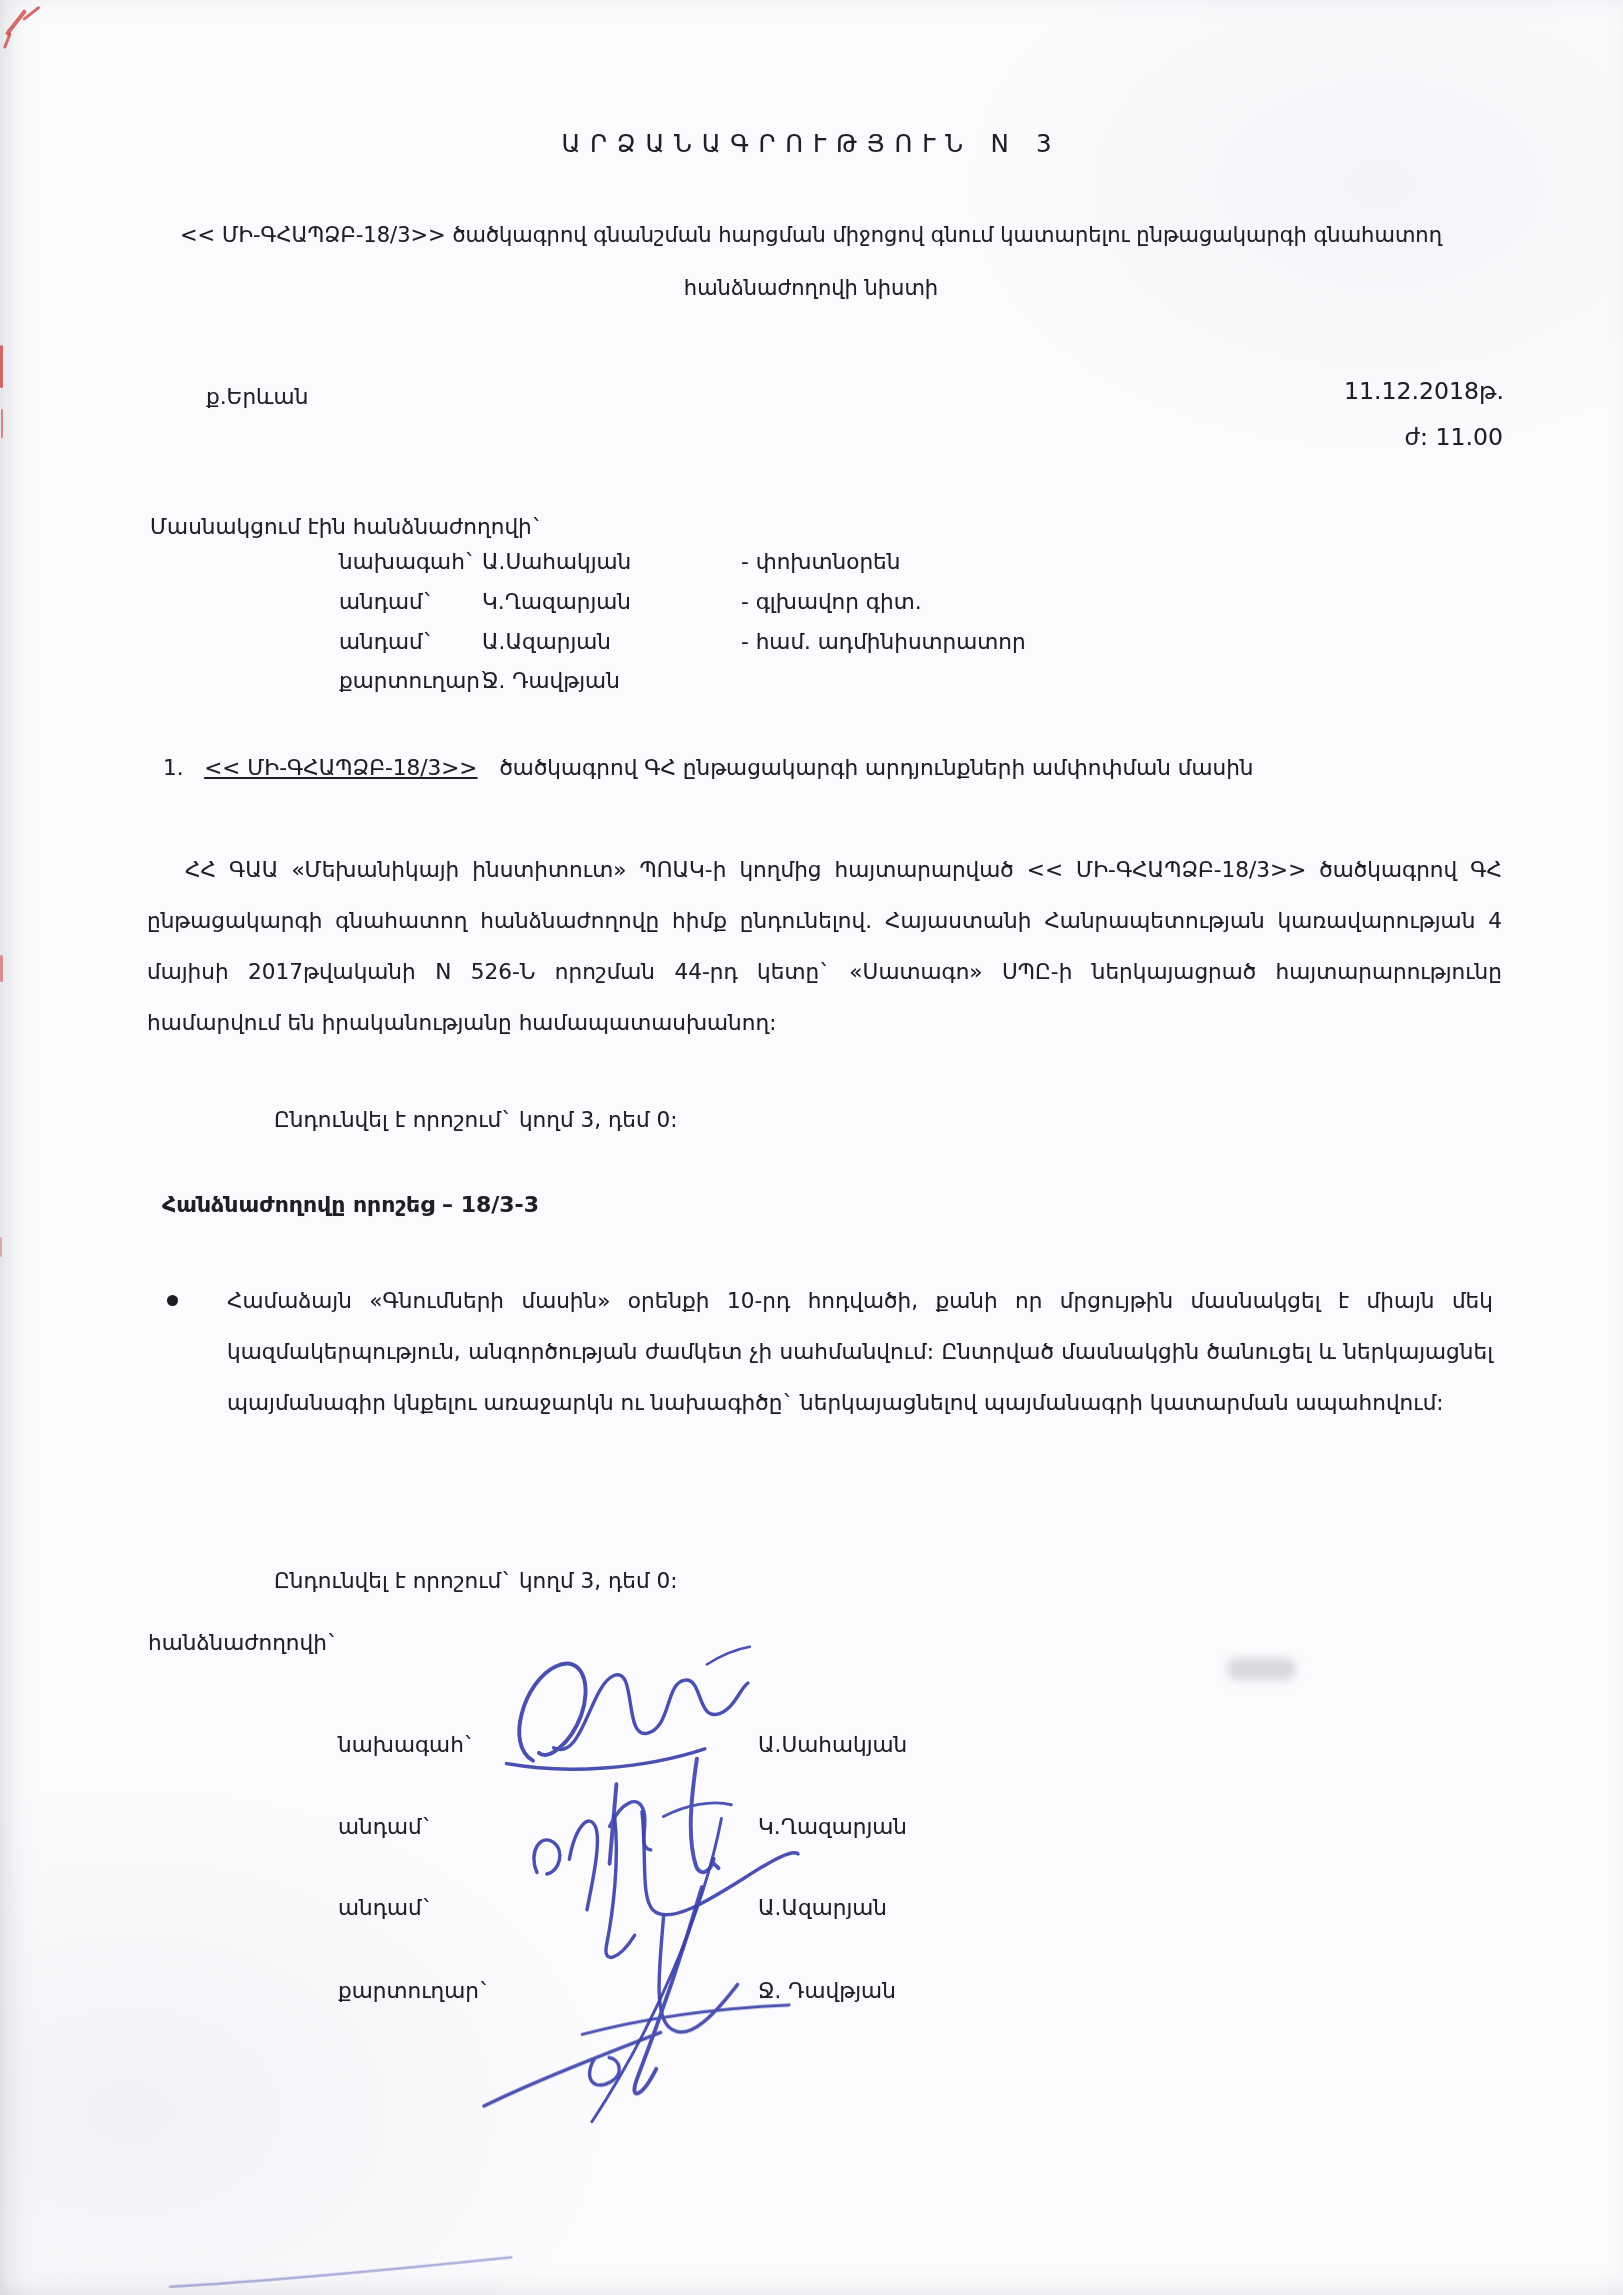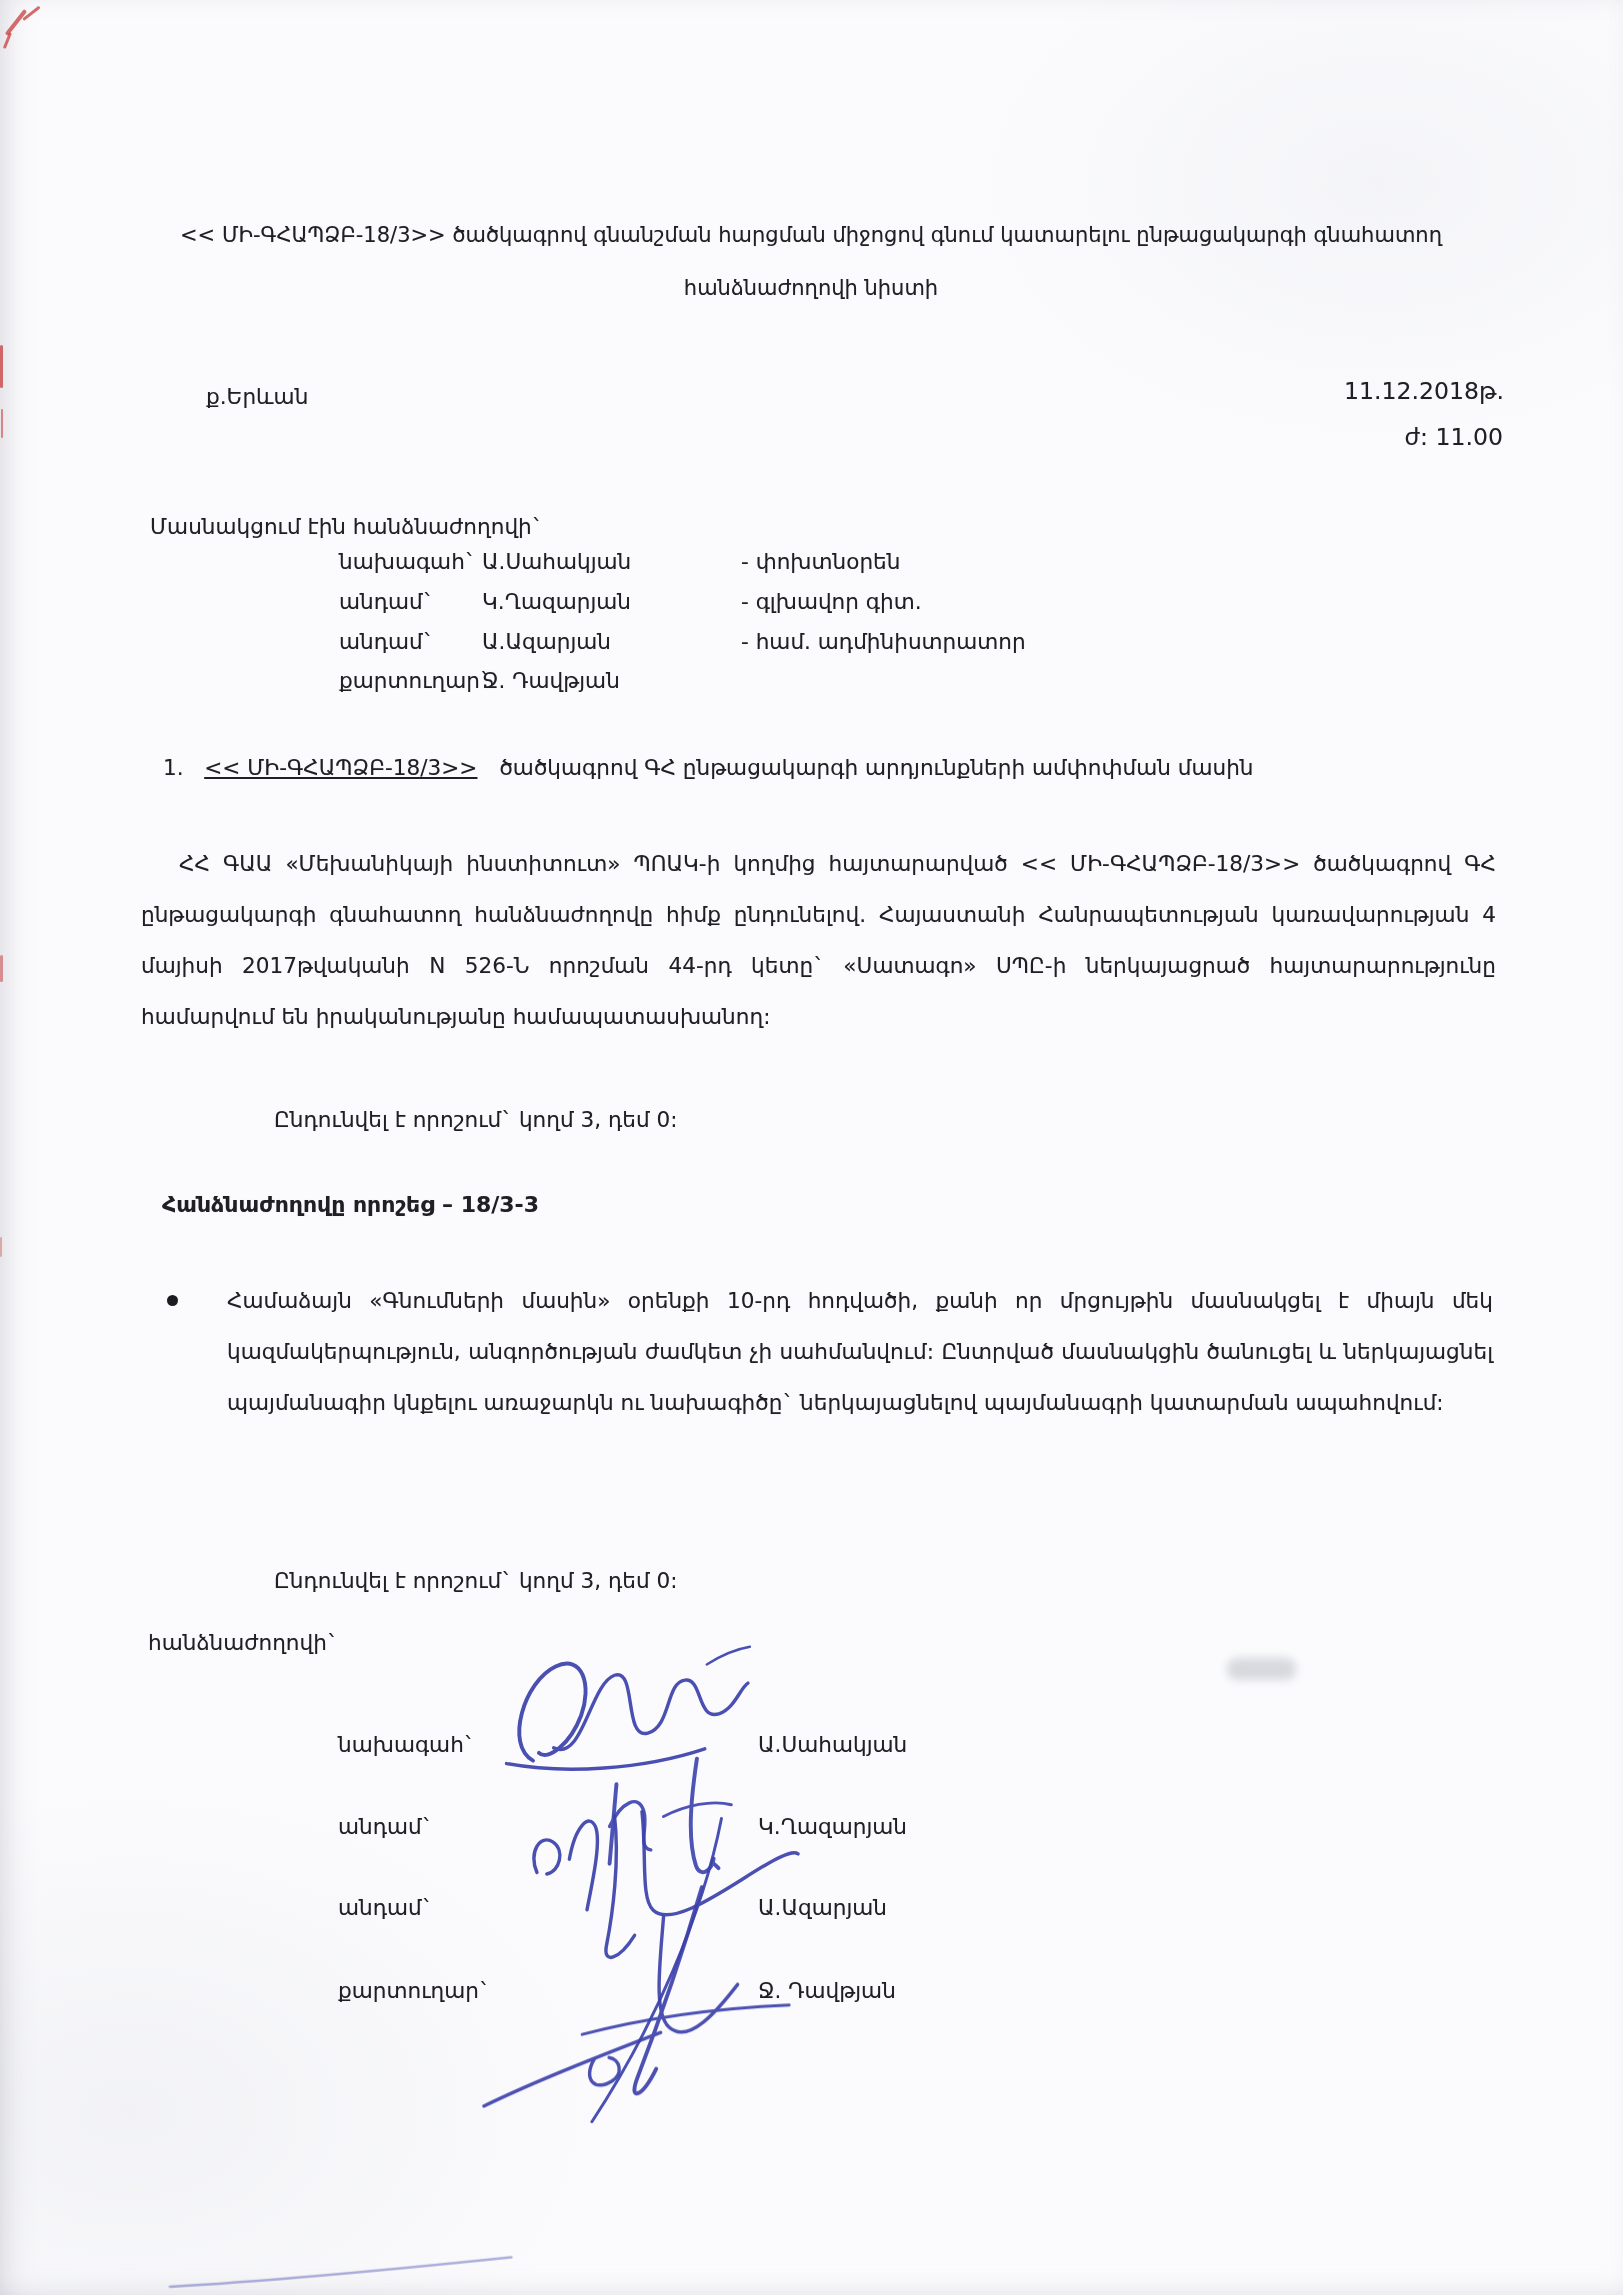--- a/index.html
+++ b/index.html
@@ -30,21 +30,21 @@
   .date{right:119px;top:377px;font-size:23.6px;text-align:right;}
   .time{right:120px;top:423px;font-size:23.6px;text-align:center;}
   .att-intro{left:150px;top:514px;font-size:21.6px;}
   .member-row{left:339px;font-size:21.6px;display:flex;white-space:nowrap;}
   .member-row .role{display:inline-block;width:143px;}
   .member-row .mname{display:inline-block;width:259px;}
   .m1{top:549px;} .m2{top:589px;} .m3{top:629px;} .m4{top:668px;}
   .agenda{left:163px;top:755px;font-size:21.6px;white-space:nowrap;}
   .agenda .agenda-num{margin-right:20.6px;}
   .agenda .agenda-code{margin-right:22px;text-decoration:underline;}
-  .para{margin:2px;width:1355px;font-size:21.6px;line-height:51px;text-align:justify;}
+  .para{margin:8px;width:1355px;font-size:21.6px;line-height:51px;text-align:justify;}
   .p1{left:139px;top:836px;text-indent:38px;}
   .p2{left:139px;top:1001px;text-indent:89px;}
   .decision{font-size:21.6px;white-space:nowrap;}
   .d1{left:274px;top:1107px;}
   .d2{left:274px;top:1568px;}
   .res-heading{left:162px;top:1192px;font-size:22px;font-weight:bold;white-space:nowrap;}
   ul.bullets{left:162px;top:1275px;width:1331px;margin:0;padding:0;list-style:none;}
   ul.bullets li{
     position:relative;padding-left:65px;font-size:21.6px;line-height:51px;
     text-align:justify;margin:0 0 2px 0;
@@ -80,20 +80,21 @@
 
   <div class="art-red r1"></div>
   <div class="art-red r2"></div>
   <div class="art-red r3"></div>
   <div class="art-red r4"></div>
   <div class="art-red r5"></div>
   <div class="art-red r6"></div>
   <div class="art-red r7"></div>
   <div class="smudge"></div>
 
+  <div class="abs title">ԱՐՁԱՆԱԳՐՈՒԹՅՈՒՆ N 3</div>
   <div class="abs subtitle">&lt;&lt; ՄԻ-ԳՀԱՊՁԲ-18/3&gt;&gt; ծածկագրով գնանշման հարցման միջոցով գնում կատարելու  ընթացակարգի գնահատող հանձնաժողովի նիստի</div>
 
   <div class="abs city">ք.Երևան</div>
   <div class="abs date">11.12.2018թ.</div>
   <div class="abs time">ժ: 11.00</div>
 
   <div class="abs att-intro">Մասնակցում էին հանձնաժողովի`</div>
 
   <div class="abs member-row m1">
     <span class="role">նախագահ`</span>

